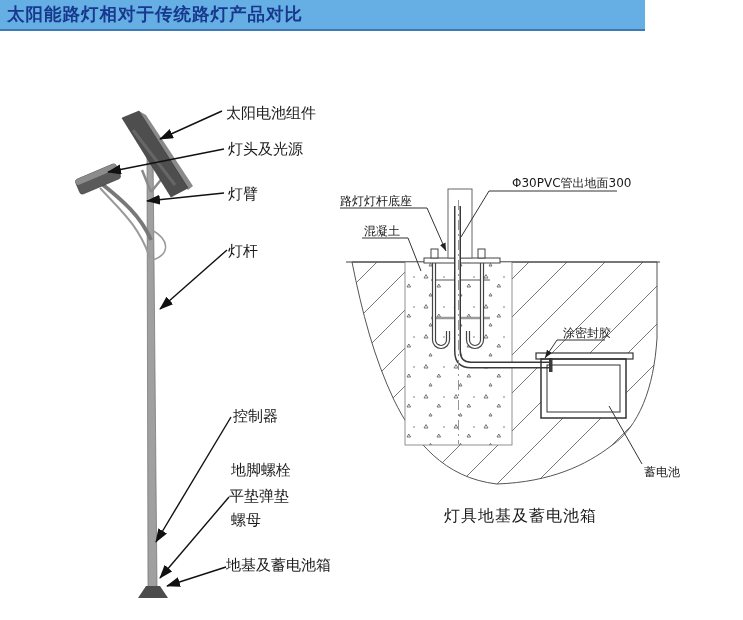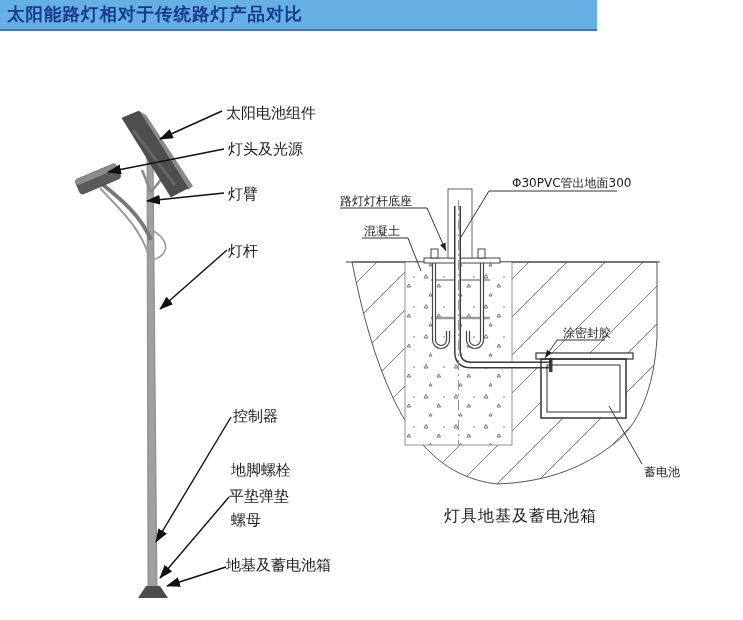--- a/index.html
+++ b/index.html
@@ -1,18 +1,18 @@
 <!DOCTYPE html>
 <html><head>
 <meta charset="utf-8">
 <style>
   html,body{margin:0;padding:0;background:#fff;}
   .page{position:relative;width:743px;height:620px;background:#ffffff;overflow:hidden;
         font-family:"DejaVu Sans","Liberation Sans",sans-serif;}
-  .titlebar{position:absolute;left:0;top:0;width:597px;height:29px;background:#65AFE4;
+  .titlebar{position:absolute;left:0;top:0;width:645px;height:29px;background:#65AFE4;
             border-bottom:2px solid #3E79B4;}
   .titlebar .t{display:block;padding-left:7px;line-height:29px;font-size:17.5px;font-weight:bold;
                color:#17388C;letter-spacing:1px;white-space:nowrap;}
   svg{position:absolute;left:0;top:31px;}
   text{font-family:"DejaVu Sans","Liberation Sans",sans-serif;fill:#1a1a1a;}
   .lbl-l{font-size:15px;}
   .lbl-r{font-size:12px;}
   .cap{font-size:16px;letter-spacing:1px;}
 </style>
 </head>

